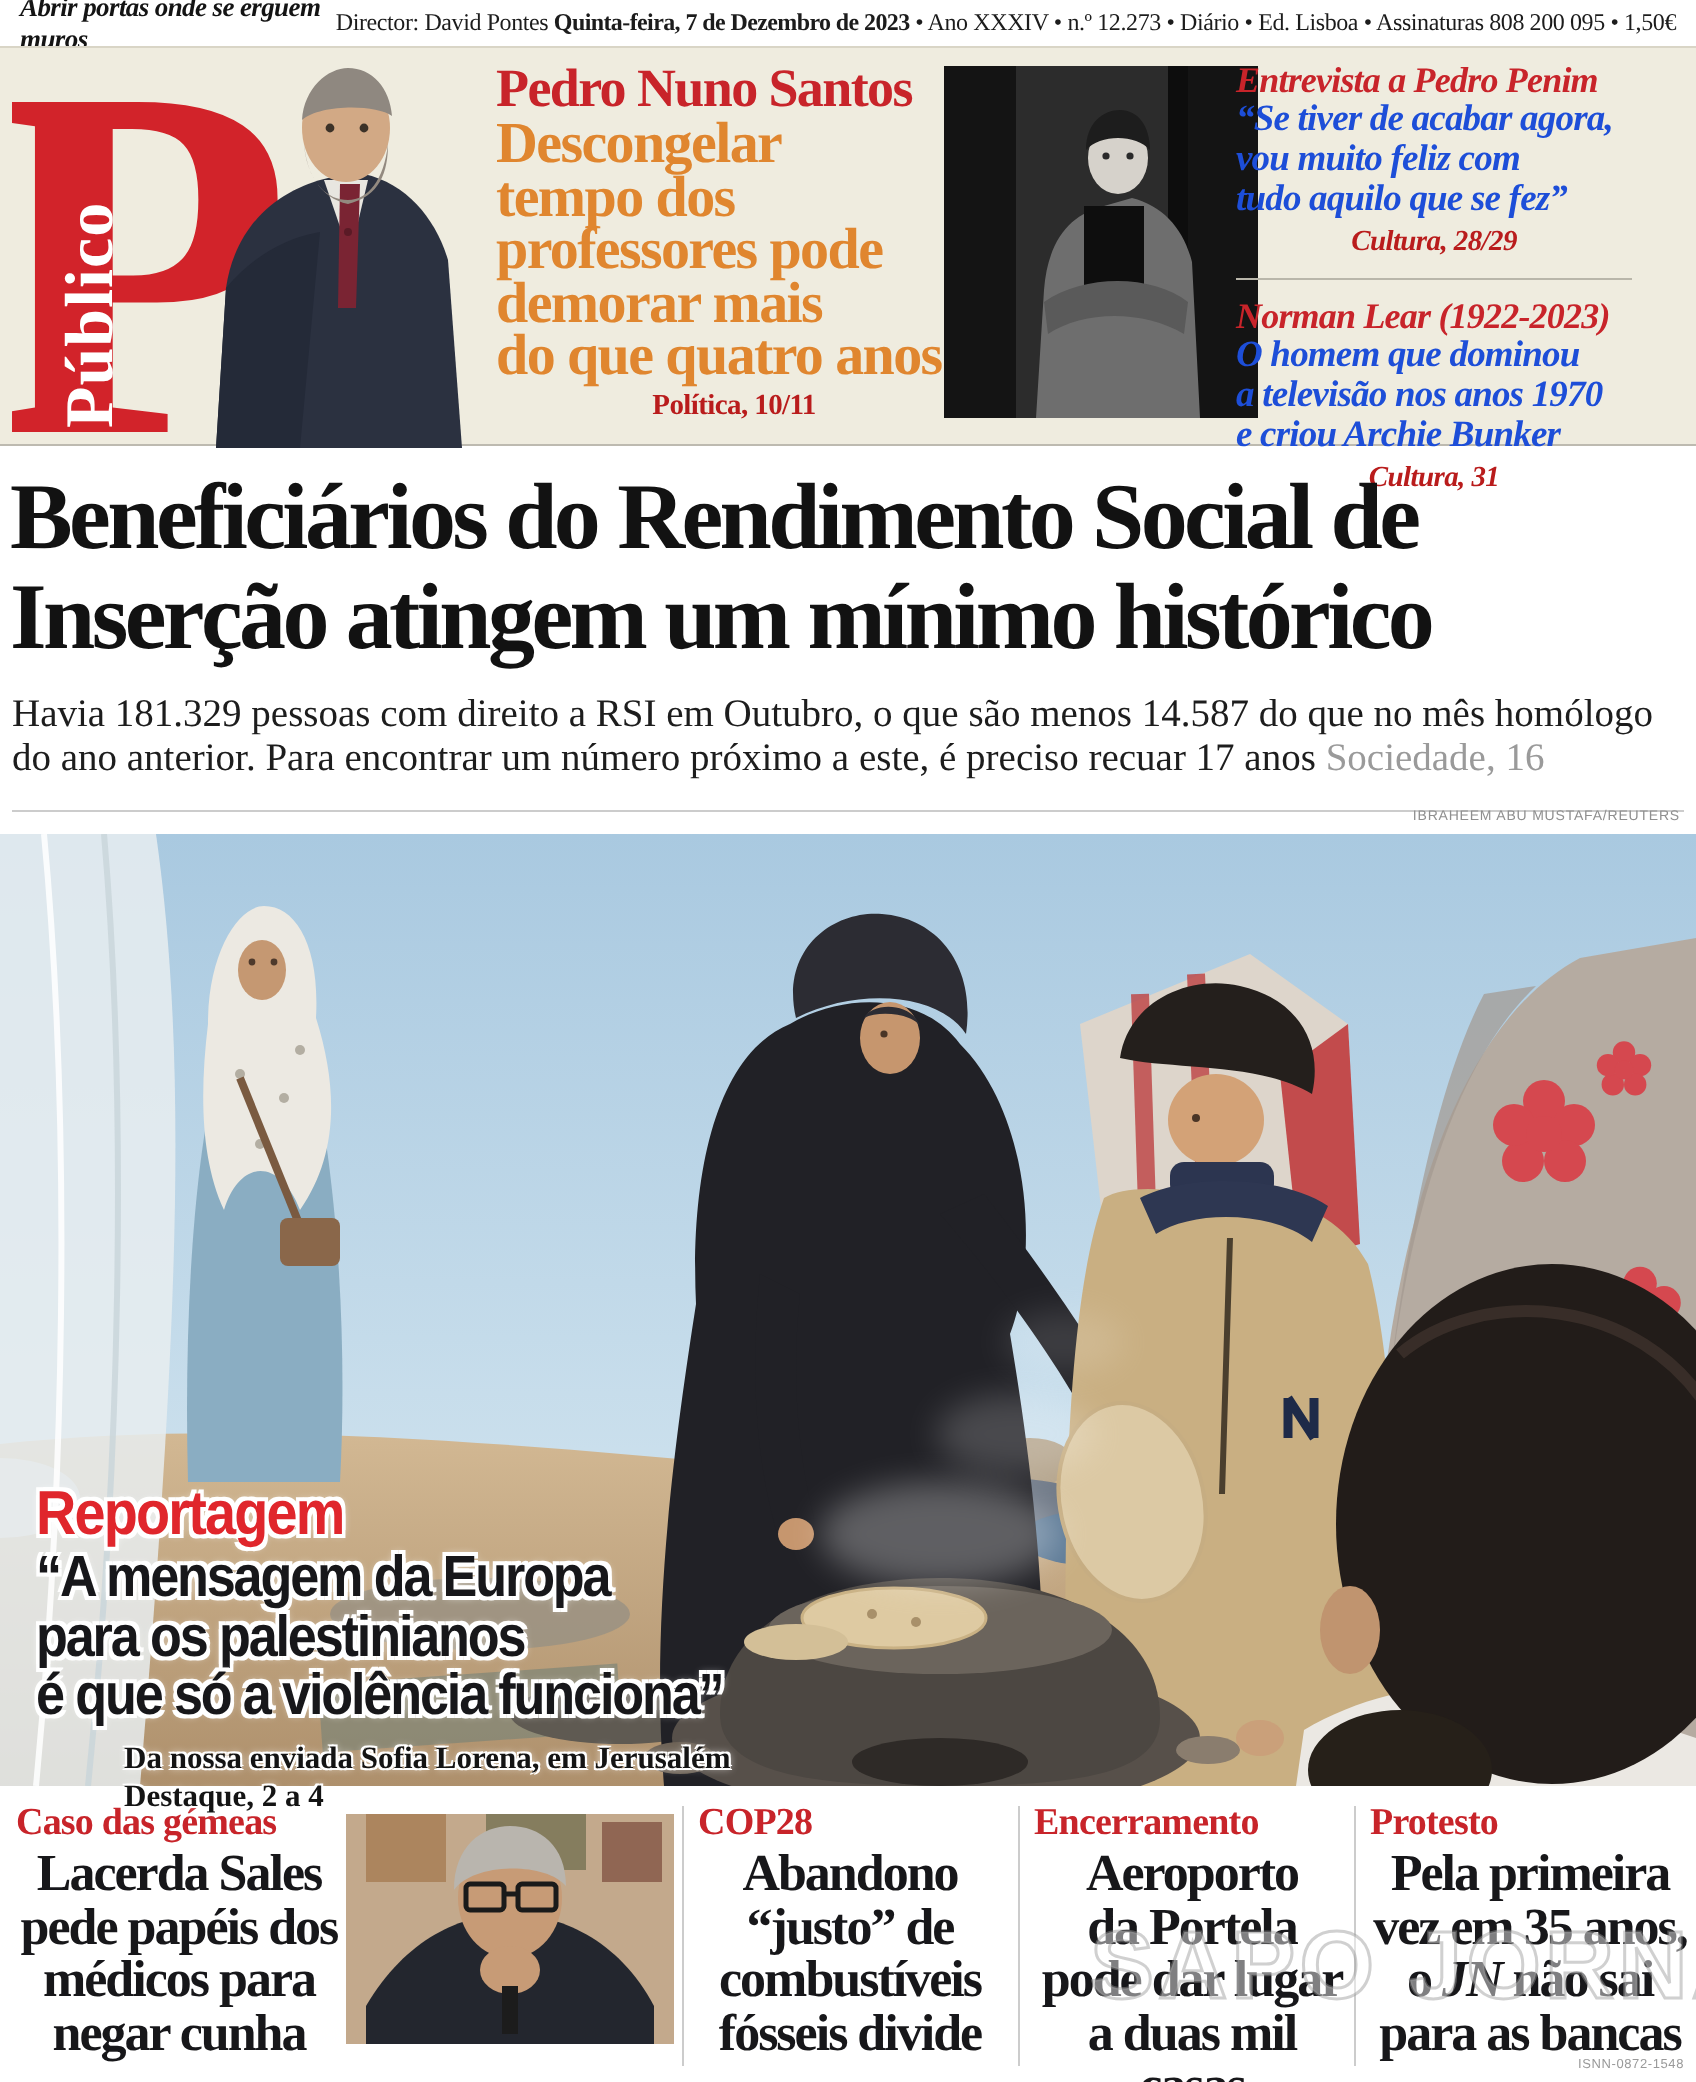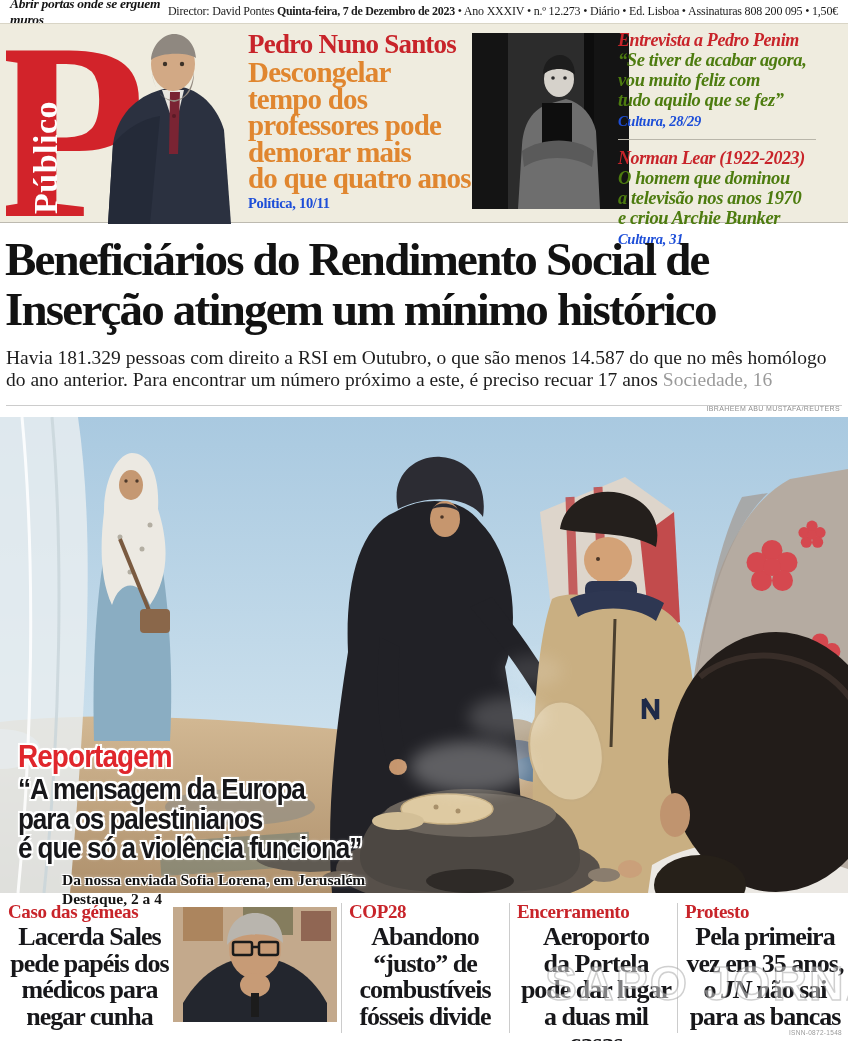--- a/index.html
+++ b/index.html
@@ -16,25 +16,25 @@
   
   .band{position:absolute;left:0;top:23px;width:848px;height:200px;background:#efecdf;
         border-top:1px solid #d9d5c6;border-bottom:1px solid #bdbab0;box-sizing:border-box;}
   .plogo{position:absolute;left:6px;top:6px;width:170px;height:192px;}
   .plogo-vert{position:absolute;left:27px;top:190px;transform:rotate(-90deg);transform-origin:0 0;
               font-weight:bold;font-size:34px;color:#ffffff;letter-spacing:0.5px;white-space:nowrap;}
   .pns-photo{position:absolute;left:90px;top:4px;}
   .mid-col{position:absolute;left:237px;top:6px;width:238px;margin-left:11px;}
   .m-kicker-lg{color:#c8242a;font-weight:bold;font-size:27px;letter-spacing:-0.8px;line-height:29px;}
   .m-orange-lg{color:#e0862f;font-weight:bold;font-size:29px;letter-spacing:-0.8px;line-height:26.5px;}
-  .m-ref{font-weight:bold;font-size:14.5px;color:#1d4ed8;margin-top:3px;letter-spacing:-0.3px;}
+  .m-ref{font-weight:bold;font-size:14.5px;color:#b91c1c;margin-top:3px;letter-spacing:-0.3px;text-align:center;}
   .penim-photo{position:absolute;left:472px;top:9px;}
   .right-col{position:absolute;left:618px;top:6px;width:198px;font-style:italic;}
   .m-kicker{color:#c8242a;font-weight:bold;font-size:18px;letter-spacing:-0.4px;line-height:20px;}
-  .m-orange{color:#4d7c0f;font-weight:bold;font-size:18.5px;letter-spacing:-0.4px;line-height:20px;}
+  .m-orange{color:#1d4ed8;font-weight:bold;font-size:18.5px;letter-spacing:-0.4px;line-height:20px;}
   .right-rule{border:none;border-top:1px solid #b9b6aa;margin:9px 0 8px 0;}
 
   
   .lead-hl{position:absolute;left:5px;top:234px;width:843px;font-weight:bold;font-size:47px;
            letter-spacing:-1.8px;line-height:50px;color:#121212;}
   .standfirst{position:absolute;left:6px;top:347px;width:838px;font-size:19.5px;line-height:22px;color:#1d1d1d;}
   .sf-ref{color:#9a9a9a;}
   .lead-rule{position:absolute;left:6px;top:397px;width:836px;border:none;border-top:1px solid #cccccc;}
   .credit{position:absolute;right:8px;top:405px;font-family:"Liberation Sans",sans-serif;
           font-size:7px;color:#8f8f8f;letter-spacing:0.4px;}

